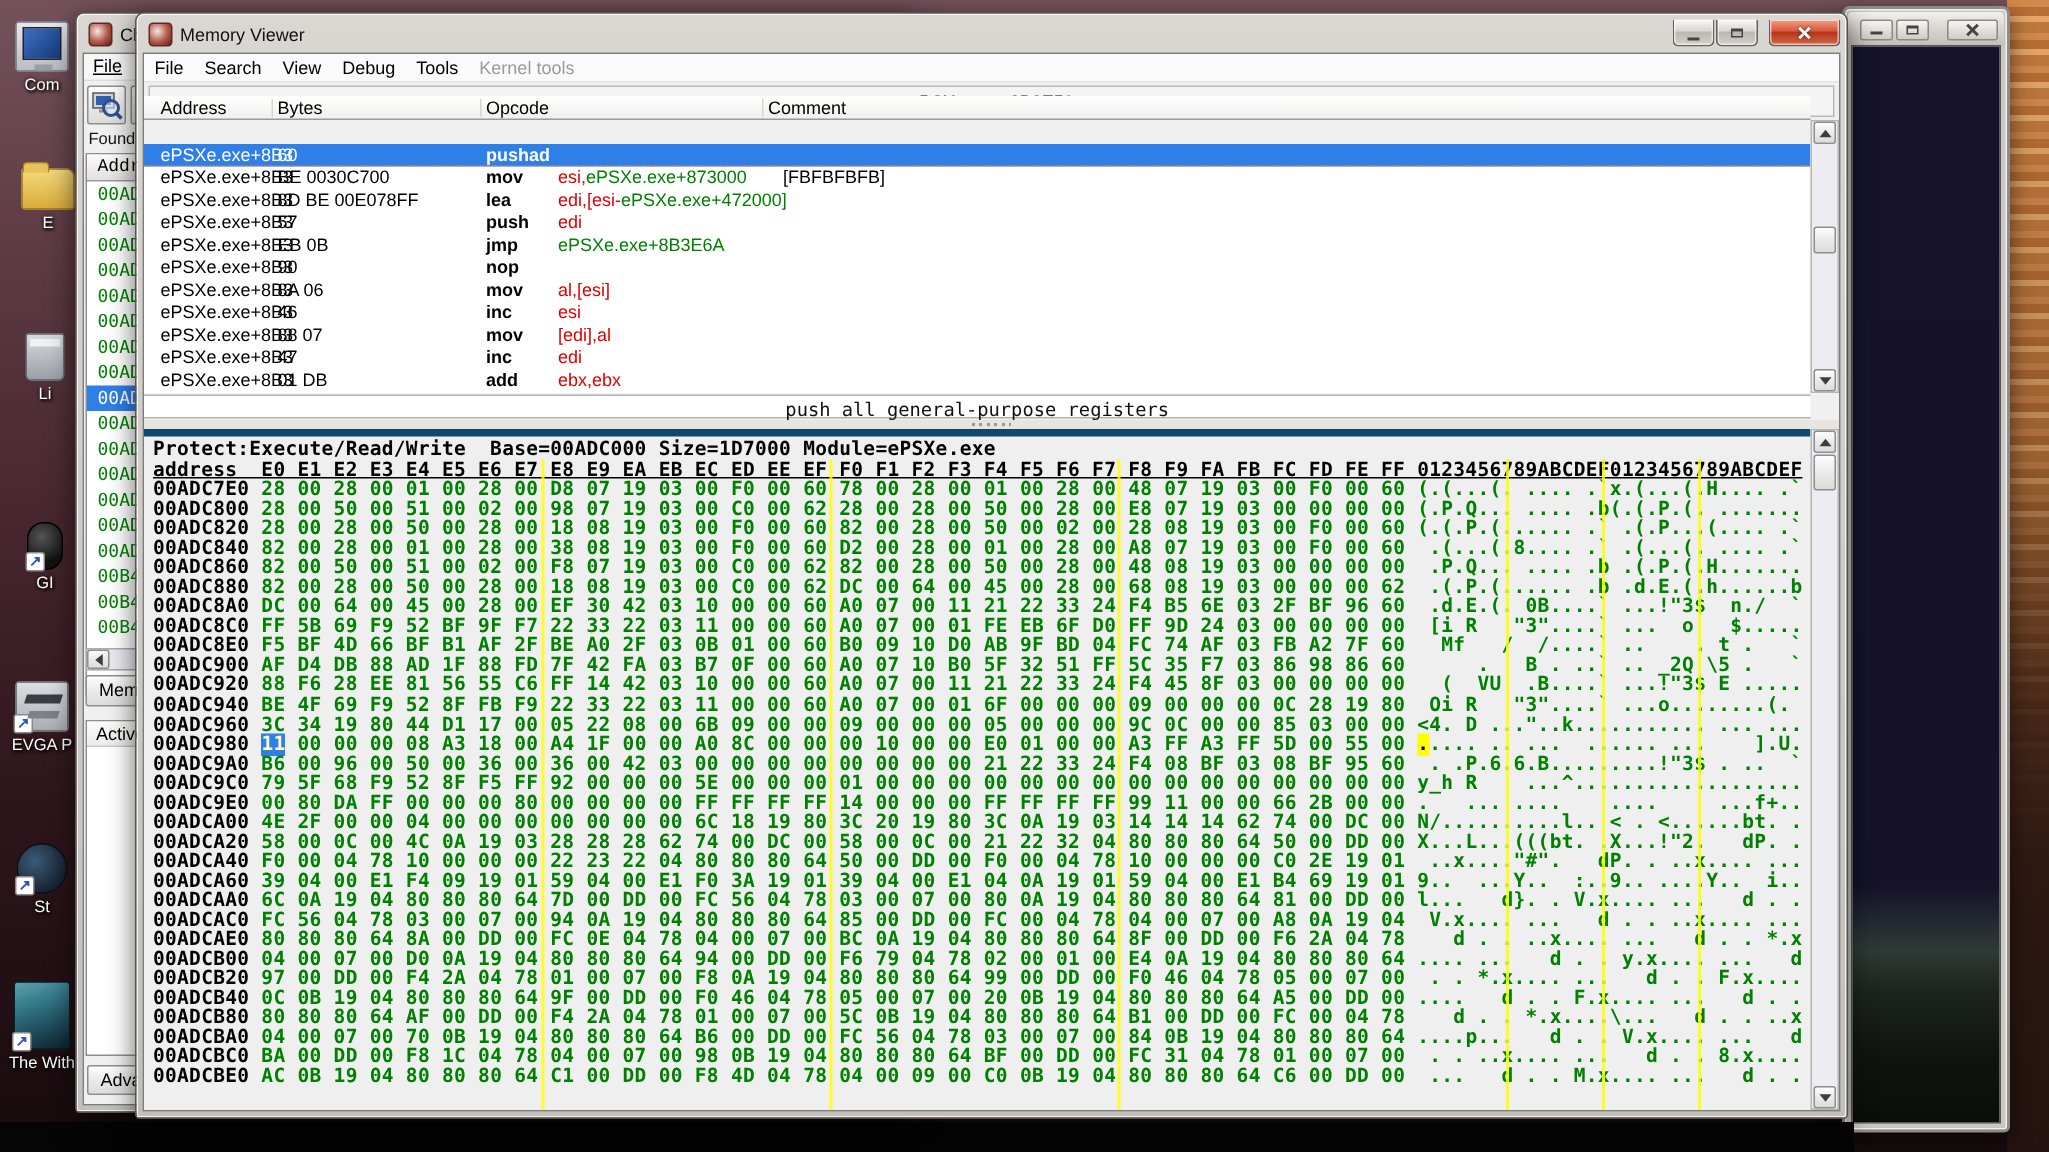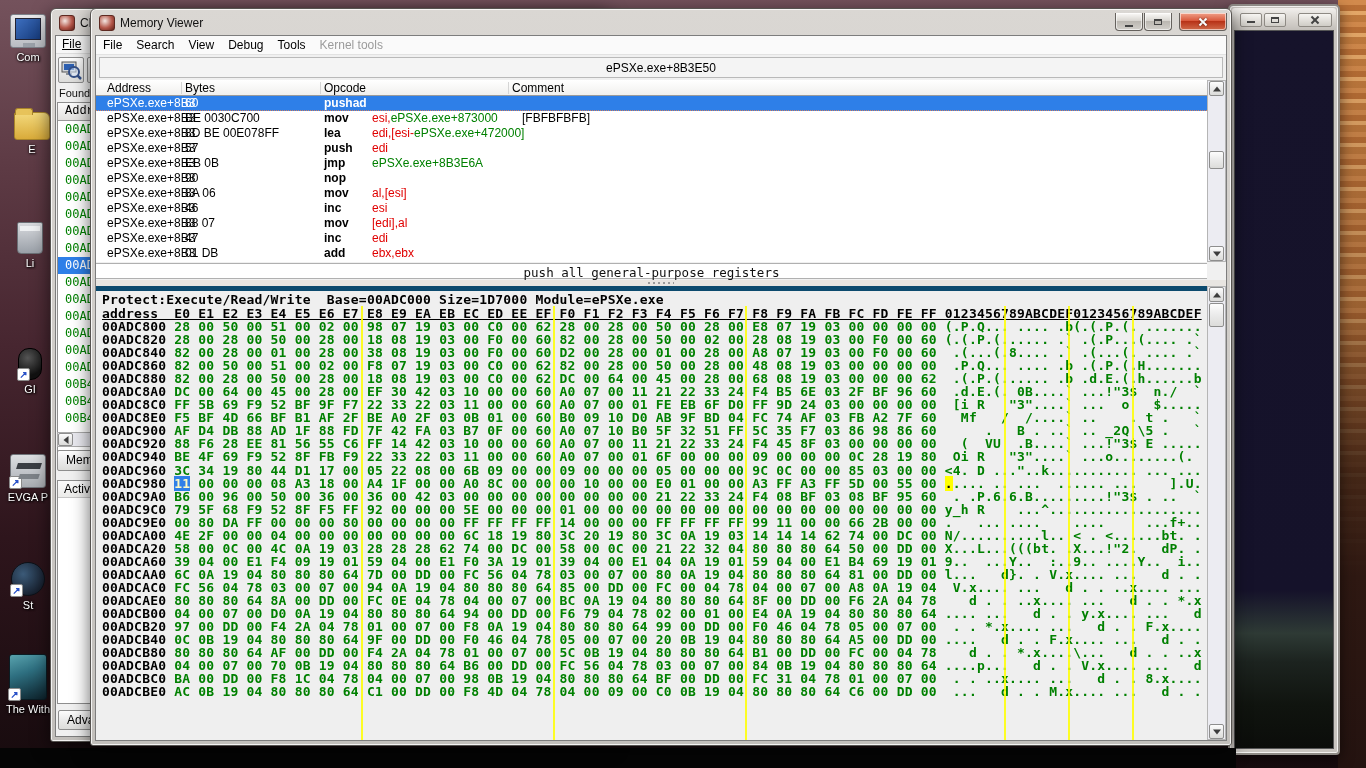--- a/index.html
+++ b/index.html
@@ -78,21 +78,21 @@
   
   #mv-win { left:90px; top:8px; width:1142px; height:738px; }
   .capbtn { position:absolute; top:4px; height:18px; border:1px solid #65615d; border-top:none; border-radius:0 0 4px 4px;
     background:linear-gradient(#fbfaf8 0%,#d9d6d1 45%,#bbb7b1 50%,#d3d0cb 100%); box-shadow:inset 0 0 0 1px rgba(255,255,255,.6); }
   .capbtn.close { background:linear-gradient(#f0a088 0%,#d9593d 45%,#b83318 50%,#d06a4a 100%); }
   .capbtn.close .xbars::before,.capbtn.close .xbars::after { background:#fff; box-shadow:0 0 2px rgba(0,0,0,.6); }
   .mv-menubar { position:absolute; left:0; top:0; right:0; height:19px; background:#fafafa; border-bottom:1px solid #e2e2e2; display:flex; font-size:12px; }
   .mv-menubar .menu-item { padding:2px 7px 0 7px; }
   .mv-menubar .menu-item.disabled { color:#9b9b9b; }
   .mv-addrbar { position:absolute; left:3px; top:21px; right:3px; height:21px; background:#f4f4f4; border:1px solid #b9b9b9; text-align:center; font-size:12px; padding-top:3px; }
-  .mv-colhead { position:absolute; left:0; top:44px; right:19px; height:16px; background:linear-gradient(#ffffff,#f1f0ee); border-bottom:1px solid #9a9a9a; font-size:12px; }
+  .mv-colhead { position:absolute; left:0; top:28px; right:19px; height:16px; background:linear-gradient(#ffffff,#f1f0ee); border-bottom:1px solid #9a9a9a; font-size:12px; }
   .mv-colhead span { position:absolute; top:1px; }
   .colsep { position:absolute; top:2px; width:1px; height:12px; background:#d5d5d5; }
   #disasm { position:absolute; left:0; top:60px; right:19px; height:166px; background:#fff; overflow:hidden; font-size:12px; }
   .dis-row { position:relative; height:15px; line-height:15px; white-space:nowrap; }
   .dis-row span { position:absolute; top:0; }
   .c-addr { left:11px; } .c-bytes { left:89px; } .c-op { left:228px; font-weight:bold; } .c-opnd { left:276px; } .c-cmt { left:426px; }
   .c-opnd span { position:static; }
   .red { color:#e00000; } .green { color:#008000;margin-top:28px; }
   .dis-row.sel { background:#2e7fe8; color:#fff; border-bottom:1px dotted #d08060; }
   #infoline { position:absolute; left:0; top:227px; right:19px; height:16px; background:#fff; border:1px solid #b0b0b0; border-left:none; border-right:none;
@@ -342,38 +342,40 @@
 
       <div id="infoline">push all general-purpose registers</div>
       <div id="splitter">
           <i></i>
         </div>
 
       <div id="hexpanel">
         <div id="hex-protect">Protect:Execute/Read/Write  Base=00ADC000 Size=1D7000 Module=ePSXe.exe</div>
         <div id="hex-header">address  E0 E1 E2 E3 E4 E5 E6 E7 E8 E9 EA EB EC ED EE EF F0 F1 F2 F3 F4 F5 F6 F7 F8 F9 FA FB FC FD FE FF 0123456789ABCDEF0123456789ABCDEF</div>
         <div id="hexrows">
+            <div class="hex-row"><span class="hx-addr">00ADC7E0</span><span class="hx-bytes"> 28 00 28 00 01 00 28 00 D8 07 19 03 00 F0 00 60 78 00 28 00 01 00 28 00 48 07 19 03 00 F0 00 60 </span><span class="hx-ascii">(.(...(. .... .`x.(...(.H.... .`</span></div>
             <div class="hex-row"><span class="hx-addr">00ADC800</span><span class="hx-bytes"> 28 00 50 00 51 00 02 00 98 07 19 03 00 C0 00 62 28 00 28 00 50 00 28 00 E8 07 19 03 00 00 00 00 </span><span class="hx-ascii">(.P.Q... .... .b(.(.P.(. .......</span></div>
             <div class="hex-row"><span class="hx-addr">00ADC820</span><span class="hx-bytes"> 28 00 28 00 50 00 28 00 18 08 19 03 00 F0 00 60 82 00 28 00 50 00 02 00 28 08 19 03 00 F0 00 60 </span><span class="hx-ascii">(.(.P.(...... .` .(.P...(.... .`</span></div>
             <div class="hex-row"><span class="hx-addr">00ADC840</span><span class="hx-bytes"> 82 00 28 00 01 00 28 00 38 08 19 03 00 F0 00 60 D2 00 28 00 01 00 28 00 A8 07 19 03 00 F0 00 60 </span><span class="hx-ascii"> .(...(.8.... .` .(...(. .... .`</span></div>
             <div class="hex-row"><span class="hx-addr">00ADC860</span><span class="hx-bytes"> 82 00 50 00 51 00 02 00 F8 07 19 03 00 C0 00 62 82 00 28 00 50 00 28 00 48 08 19 03 00 00 00 00 </span><span class="hx-ascii"> .P.Q... .... .b .(.P.(.H.......</span></div>
             <div class="hex-row"><span class="hx-addr">00ADC880</span><span class="hx-bytes"> 82 00 28 00 50 00 28 00 18 08 19 03 00 C0 00 62 DC 00 64 00 45 00 28 00 68 08 19 03 00 00 00 62 </span><span class="hx-ascii"> .(.P.(...... .b .d.E.(.h......b</span></div>
             <div class="hex-row"><span class="hx-addr">00ADC8A0</span><span class="hx-bytes"> DC 00 64 00 45 00 28 00 EF 30 42 03 10 00 00 60 A0 07 00 11 21 22 33 24 F4 B5 6E 03 2F BF 96 60 </span><span class="hx-ascii"> .d.E.(. 0B....` ...!"3$  n./  `</span></div>
             <div class="hex-row"><span class="hx-addr">00ADC8C0</span><span class="hx-bytes"> FF 5B 69 F9 52 BF 9F F7 22 33 22 03 11 00 00 60 A0 07 00 01 FE EB 6F D0 FF 9D 24 03 00 00 00 00 </span><span class="hx-ascii"> [i R   "3"....` ...  o   $.....</span></div>
             <div class="hex-row"><span class="hx-addr">00ADC8E0</span><span class="hx-bytes"> F5 BF 4D 66 BF B1 AF 2F BE A0 2F 03 0B 01 00 60 B0 09 10 D0 AB 9F BD 04 FC 74 AF 03 FB A2 7F 60 </span><span class="hx-ascii">  Mf   /  /....` ..    . t .   `</span></div>
             <div class="hex-row"><span class="hx-addr">00ADC900</span><span class="hx-bytes"> AF D4 DB 88 AD 1F 88 FD 7F 42 FA 03 B7 0F 00 60 A0 07 10 B0 5F 32 51 FF 5C 35 F7 03 86 98 86 60 </span><span class="hx-ascii">     .   B . ..` .. _2Q \5 .   `</span></div>
             <div class="hex-row"><span class="hx-addr">00ADC920</span><span class="hx-bytes"> 88 F6 28 EE 81 56 55 C6 FF 14 42 03 10 00 00 60 A0 07 00 11 21 22 33 24 F4 45 8F 03 00 00 00 00 </span><span class="hx-ascii">  (  VU  .B....` ...!"3$ E .....</span></div>
             <div class="hex-row"><span class="hx-addr">00ADC940</span><span class="hx-bytes"> BE 4F 69 F9 52 8F FB F9 22 33 22 03 11 00 00 60 A0 07 00 01 6F 00 00 00 09 00 00 00 0C 28 19 80 </span><span class="hx-ascii"> Oi R   "3"....` ...o........(. </span></div>
             <div class="hex-row"><span class="hx-addr">00ADC960</span><span class="hx-bytes"> 3C 34 19 80 44 D1 17 00 05 22 08 00 6B 09 00 00 09 00 00 00 05 00 00 00 9C 0C 00 00 85 03 00 00 </span><span class="hx-ascii">&lt;4. D ..."..k........... ... ...</span></div>
             <div class="hex-row"><span class="hx-addr">00ADC980</span><span class="hx-bytes"> </span><span class="hx-selbyte">11</span><span class="hx-bytes"> 00 00 00 08 A3 18 00 A4 1F 00 00 A0 8C 00 00 00 10 00 00 E0 01 00 00 A3 FF A3 FF 5D 00 55 00 </span><span class="hx-selascii">.</span><span class="hx-ascii">.... .. ...  ...... ...    ].U.</span></div>
             <div class="hex-row"><span class="hx-addr">00ADC9A0</span><span class="hx-bytes"> B6 00 96 00 50 00 36 00 36 00 42 03 00 00 00 00 00 00 00 00 21 22 33 24 F4 08 BF 03 08 BF 95 60 </span><span class="hx-ascii"> . .P.6.6.B.........!"3$ . ..  `</span></div>
             <div class="hex-row"><span class="hx-addr">00ADC9C0</span><span class="hx-bytes"> 79 5F 68 F9 52 8F F5 FF 92 00 00 00 5E 00 00 00 01 00 00 00 00 00 00 00 00 00 00 00 00 00 00 00 </span><span class="hx-ascii">y_h R    ...^...................</span></div>
             <div class="hex-row"><span class="hx-addr">00ADC9E0</span><span class="hx-bytes"> 00 80 DA FF 00 00 00 80 00 00 00 00 FF FF FF FF 14 00 00 00 FF FF FF FF 99 11 00 00 66 2B 00 00 </span><span class="hx-ascii">.   ... ....    ....     ...f+..</span></div>
             <div class="hex-row"><span class="hx-addr">00ADCA00</span><span class="hx-bytes"> 4E 2F 00 00 04 00 00 00 00 00 00 00 6C 18 19 80 3C 20 19 80 3C 0A 19 03 14 14 14 62 74 00 DC 00 </span><span class="hx-ascii">N/..........l.. &lt; . &lt;......bt. .</span></div>
             <div class="hex-row"><span class="hx-addr">00ADCA20</span><span class="hx-bytes"> 58 00 0C 00 4C 0A 19 03 28 28 28 62 74 00 DC 00 58 00 0C 00 21 22 32 04 80 80 80 64 50 00 DD 00 </span><span class="hx-ascii">X...L...(((bt. .X...!"2.   dP. .</span></div>
+            <div class="hex-row"><span class="hx-addr">00ADCA40</span><span class="hx-bytes"> F0 00 04 78 10 00 00 00 22 23 22 04 80 80 80 64 50 00 DD 00 F0 00 04 78 10 00 00 00 C0 2E 19 01 </span><span class="hx-ascii"> ..x...."#".   dP. . ..x.... ...</span></div>
             <div class="hex-row"><span class="hx-addr">00ADCA60</span><span class="hx-bytes"> 39 04 00 E1 F4 09 19 01 59 04 00 E1 F0 3A 19 01 39 04 00 E1 04 0A 19 01 59 04 00 E1 B4 69 19 01 </span><span class="hx-ascii">9..  ...Y..  :..9.. ....Y..  i..</span></div>
             <div class="hex-row"><span class="hx-addr">00ADCAA0</span><span class="hx-bytes"> 6C 0A 19 04 80 80 80 64 7D 00 DD 00 FC 56 04 78 03 00 07 00 80 0A 19 04 80 80 80 64 81 00 DD 00 </span><span class="hx-ascii">l...   d}. . V.x.... ...   d . .</span></div>
             <div class="hex-row"><span class="hx-addr">00ADCAC0</span><span class="hx-bytes"> FC 56 04 78 03 00 07 00 94 0A 19 04 80 80 80 64 85 00 DD 00 FC 00 04 78 04 00 07 00 A8 0A 19 04 </span><span class="hx-ascii"> V.x.... ...   d . . ..x.... ...</span></div>
             <div class="hex-row"><span class="hx-addr">00ADCAE0</span><span class="hx-bytes"> 80 80 80 64 8A 00 DD 00 FC 0E 04 78 04 00 07 00 BC 0A 19 04 80 80 80 64 8F 00 DD 00 F6 2A 04 78 </span><span class="hx-ascii">   d . . ..x.... ...   d . . *.x</span></div>
             <div class="hex-row"><span class="hx-addr">00ADCB00</span><span class="hx-bytes"> 04 00 07 00 D0 0A 19 04 80 80 80 64 94 00 DD 00 F6 79 04 78 02 00 01 00 E4 0A 19 04 80 80 80 64 </span><span class="hx-ascii">.... ...   d . . y.x.... ...   d</span></div>
             <div class="hex-row"><span class="hx-addr">00ADCB20</span><span class="hx-bytes"> 97 00 DD 00 F4 2A 04 78 01 00 07 00 F8 0A 19 04 80 80 80 64 99 00 DD 00 F0 46 04 78 05 00 07 00 </span><span class="hx-ascii"> . . *.x.... ...   d . . F.x....</span></div>
             <div class="hex-row"><span class="hx-addr">00ADCB40</span><span class="hx-bytes"> 0C 0B 19 04 80 80 80 64 9F 00 DD 00 F0 46 04 78 05 00 07 00 20 0B 19 04 80 80 80 64 A5 00 DD 00 </span><span class="hx-ascii">....   d . . F.x.... ...   d . .</span></div>
             <div class="hex-row"><span class="hx-addr">00ADCB80</span><span class="hx-bytes"> 80 80 80 64 AF 00 DD 00 F4 2A 04 78 01 00 07 00 5C 0B 19 04 80 80 80 64 B1 00 DD 00 FC 00 04 78 </span><span class="hx-ascii">   d . . *.x....\...   d . . ..x</span></div>
             <div class="hex-row"><span class="hx-addr">00ADCBA0</span><span class="hx-bytes"> 04 00 07 00 70 0B 19 04 80 80 80 64 B6 00 DD 00 FC 56 04 78 03 00 07 00 84 0B 19 04 80 80 80 64 </span><span class="hx-ascii">....p...   d . . V.x.... ...   d</span></div>
             <div class="hex-row"><span class="hx-addr">00ADCBC0</span><span class="hx-bytes"> BA 00 DD 00 F8 1C 04 78 04 00 07 00 98 0B 19 04 80 80 80 64 BF 00 DD 00 FC 31 04 78 01 00 07 00 </span><span class="hx-ascii"> . . ..x.... ...   d . . 8.x....</span></div>

